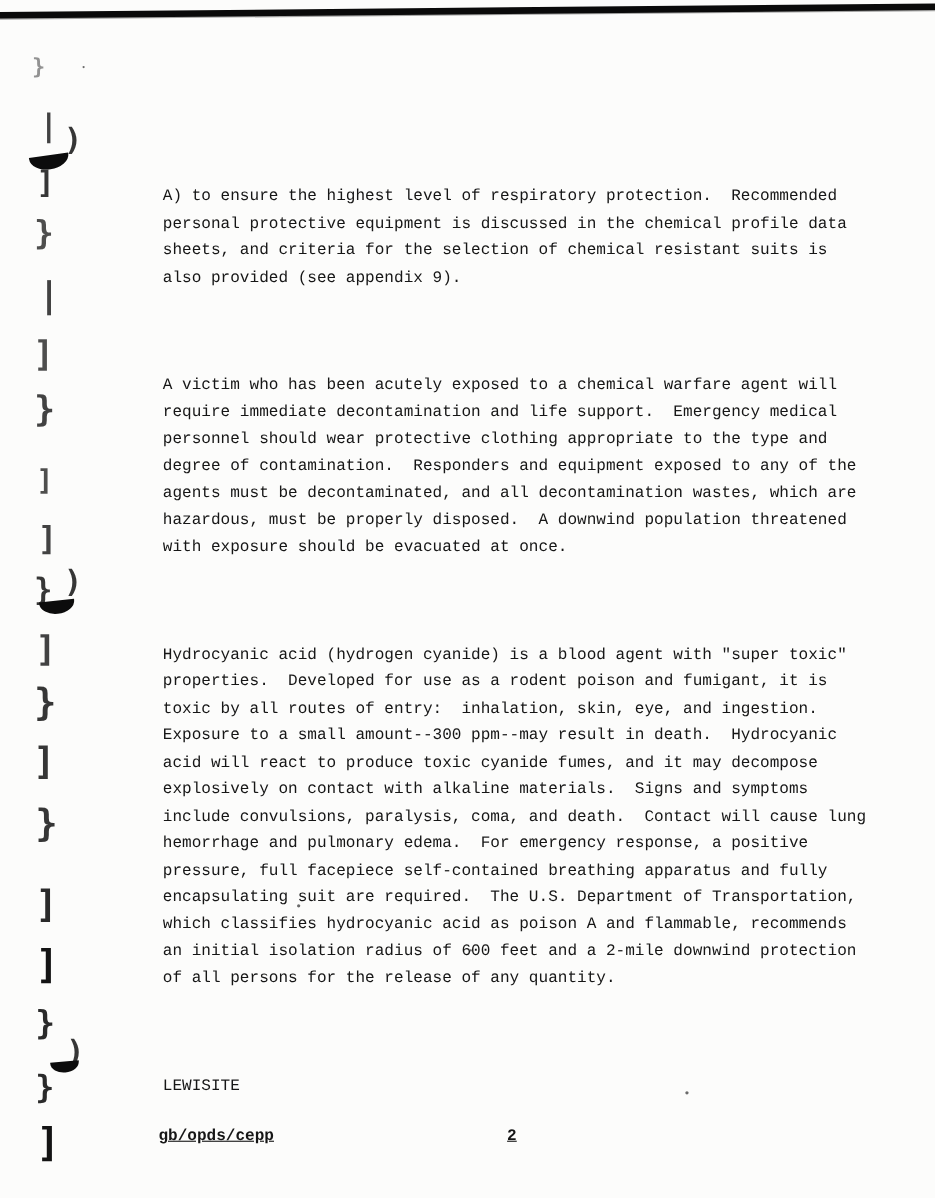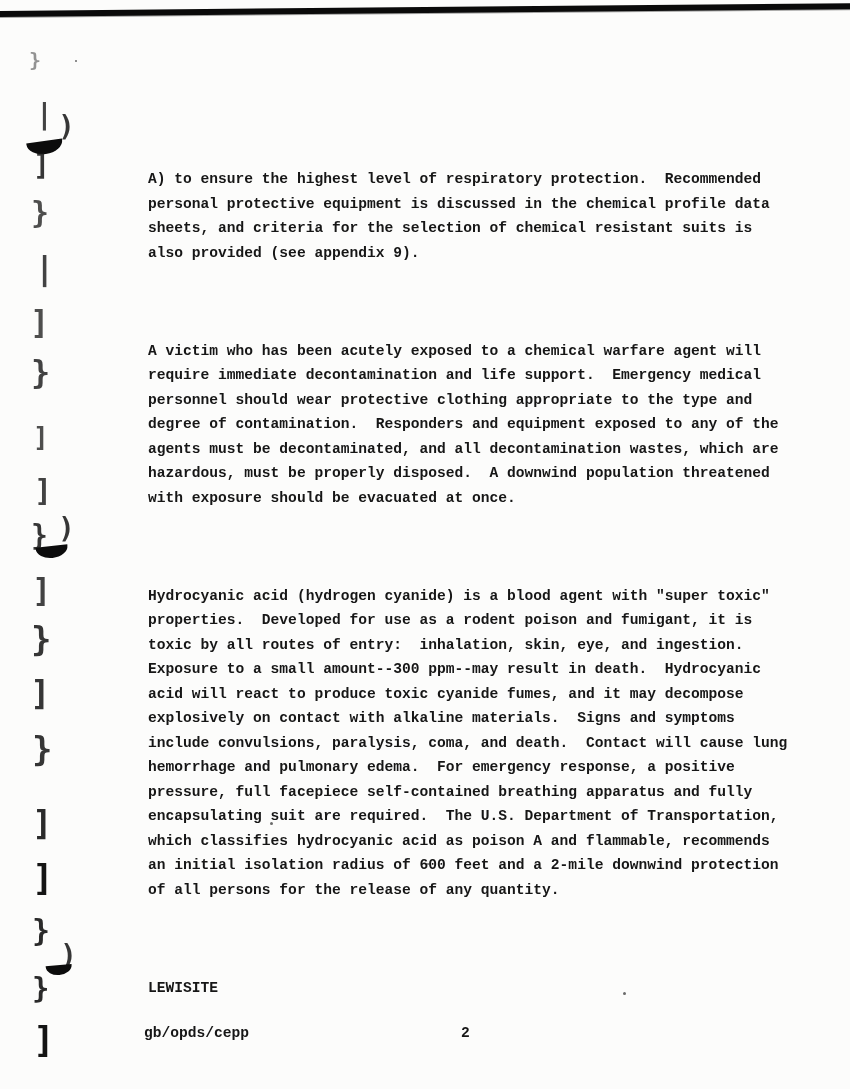--- a/index.html
+++ b/index.html
@@ -39,31 +39,32 @@
     line-height: 24.5px;
     font-weight: 700;
     color: #161616;
     white-space: pre;
     letter-spacing: 0px;
   }
   .doc p, .doc h2 {
     margin: 0 0 24.5px 0;
     padding: 0;
     font-size: inherit;
-    font-weight: bold;
+    font-weight: normal;
     line-height: inherit;
   }
   .footer-left, .page-number {
     position: absolute;
     top: 1021px;
     font-size: 14.6px;
     line-height: 24.5px;
     font-weight: 700;
     color: #161616;
     white-space: pre;
+    text-decoration: underline;
   }
   .footer-left { left: 144px; }
   .page-number { left: 461px; }
   
   .marks { position: absolute; left: 0; top: 0; width: 120px; height: 1089px; }
   .bmark {
     position: absolute;
     font-family: "DejaVu Sans Mono", "Liberation Mono", monospace;
     font-weight: 700;
     color: #141414;

